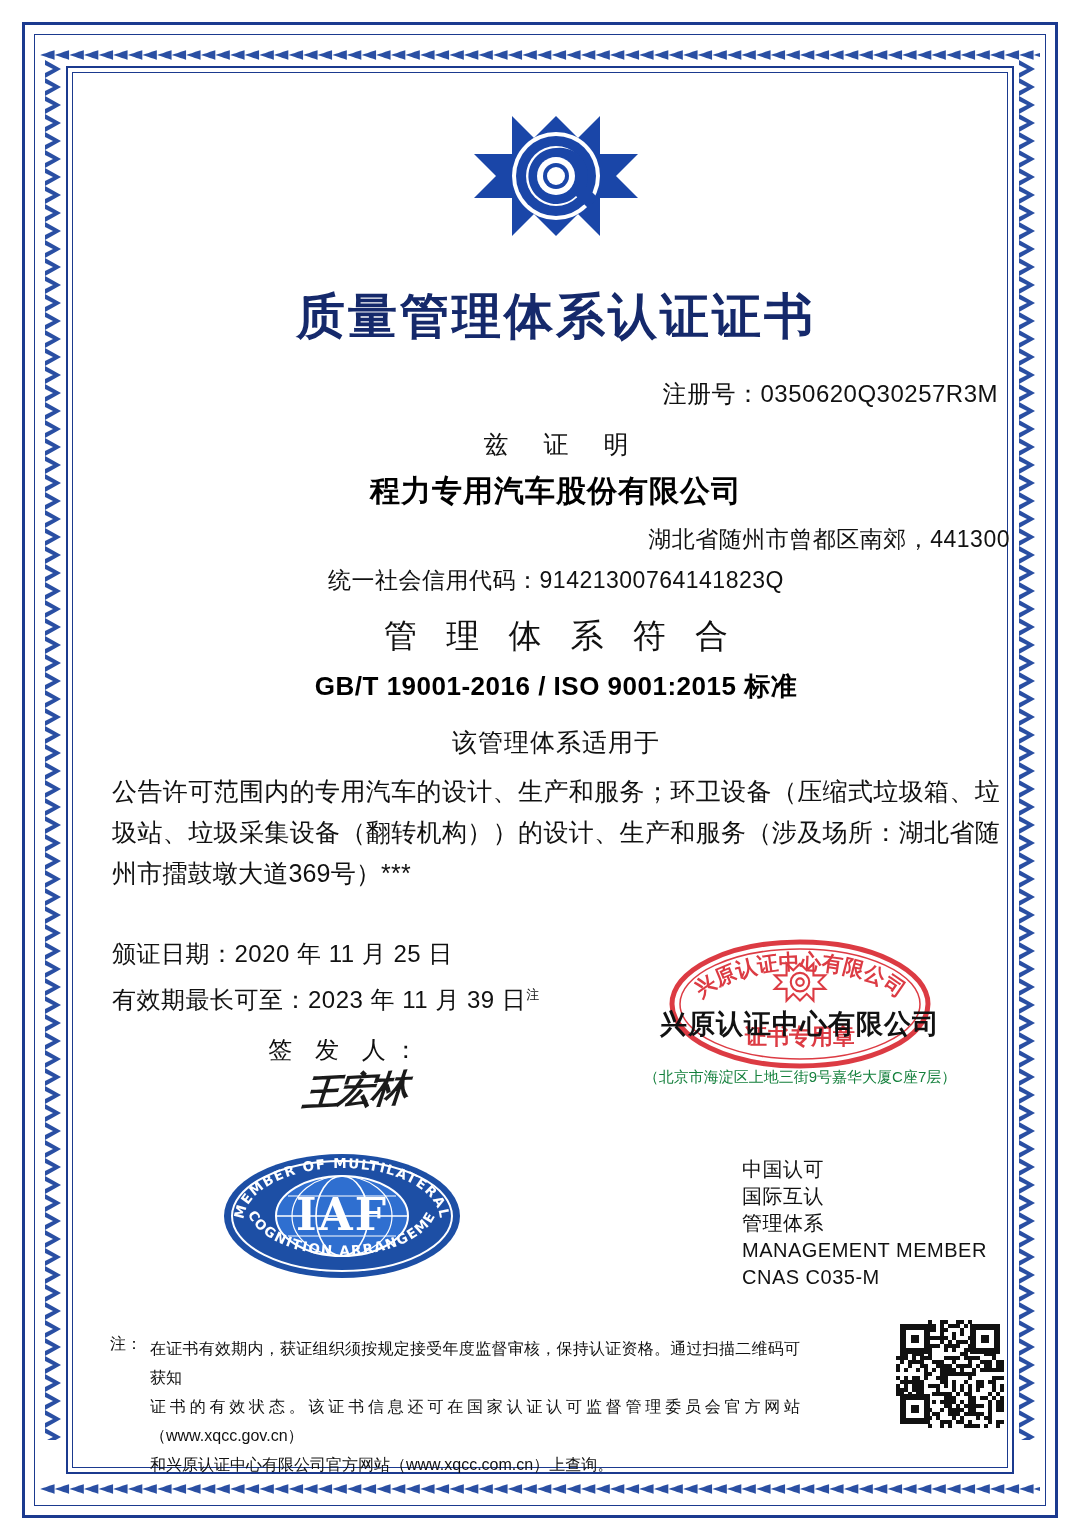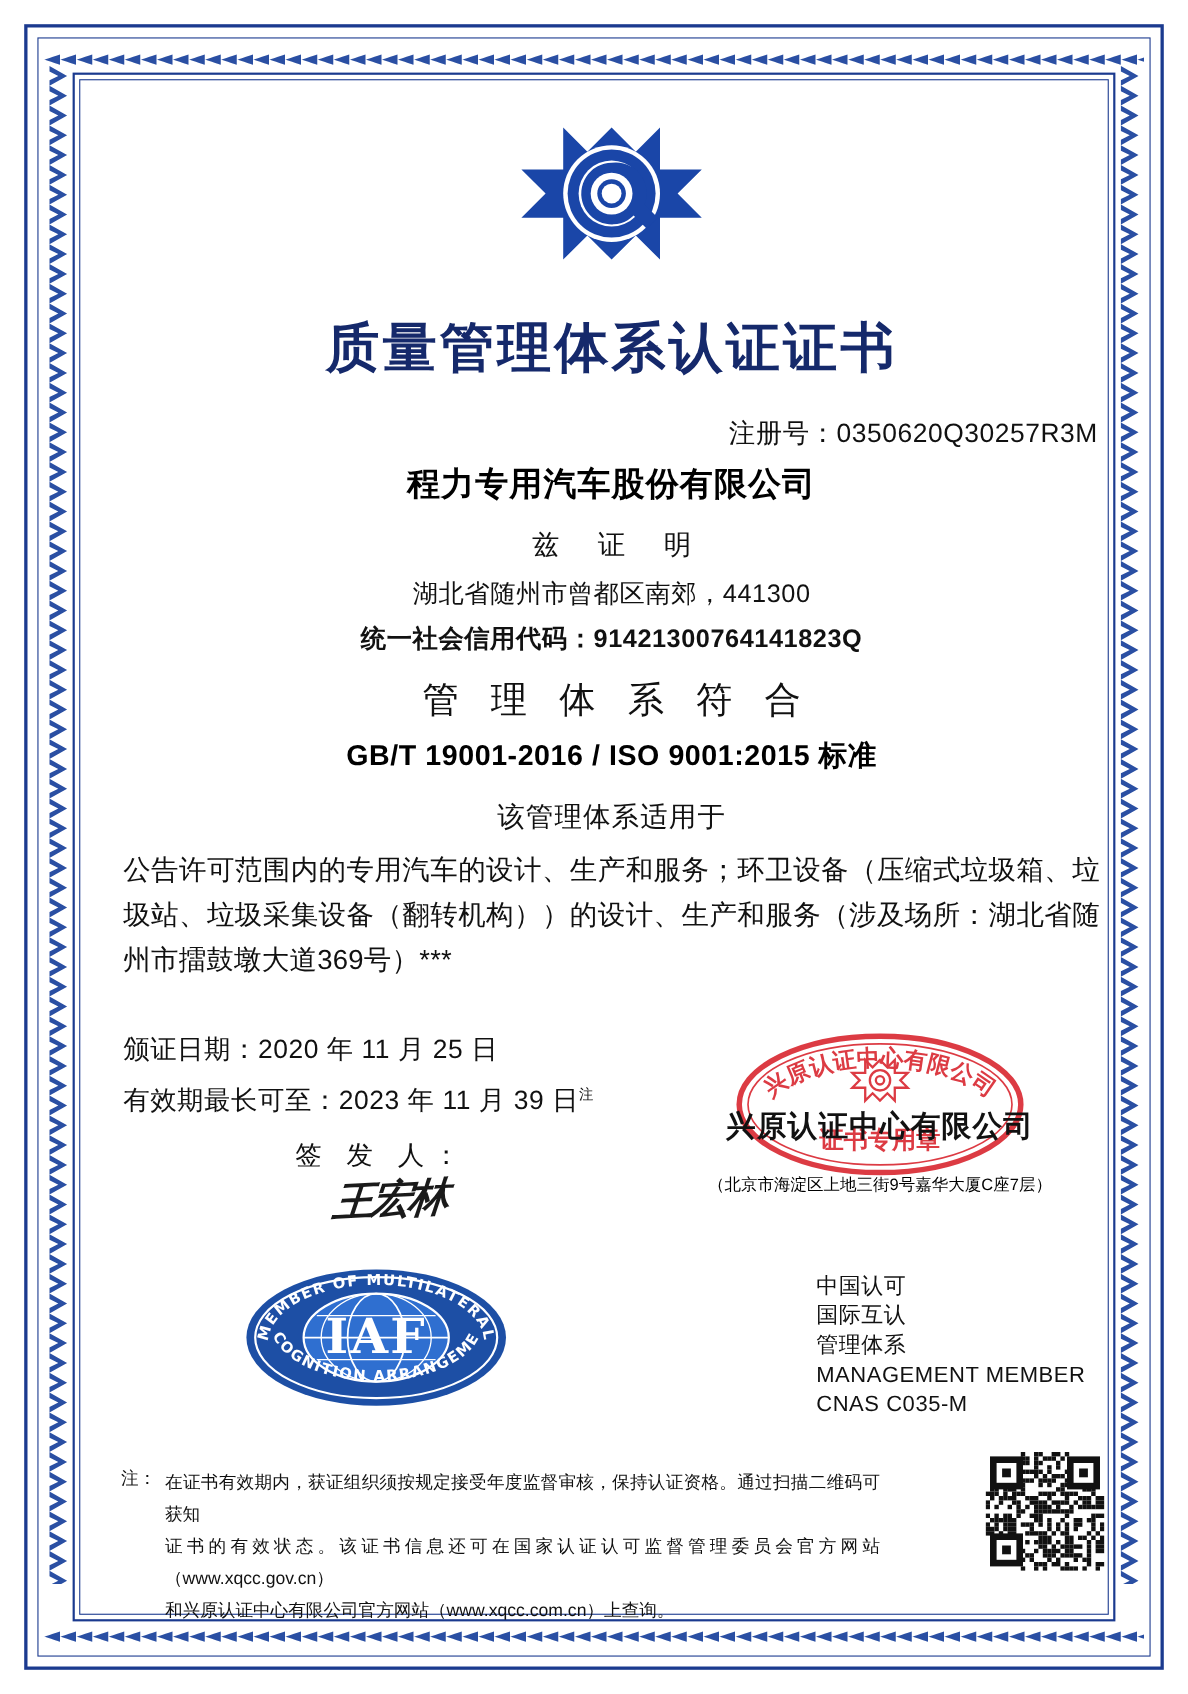--- a/index.html
+++ b/index.html
@@ -120,27 +120,27 @@
     font-weight: bold;
     color: #000;
     margin-top: 10px;
     letter-spacing: 1px;
   }
   .addr {
     font-size: 23px;
     color: #111;
     margin-top: 12px;
     letter-spacing: 0.5px;
+    text-align: right;
   }
   .credit {
     font-size: 23px;
     color: #111;
     margin-top: 10px;
     letter-spacing: 0.5px;
-    font-weight: bold;
   }
   .line-fuhe {
     font-size: 33px;
     color: #111;
     margin-top: 18px;
     letter-spacing: 10px;
     padding-left: 10px;
   }
   .standard {
     font-size: 26px;
@@ -218,21 +218,21 @@
     font-size: 27px;
     font-weight: bold;
     color: #111;
     letter-spacing: 1px;
     margin-top: -58px;
     position: relative;
     z-index: 1;
   }
   .issuer-addr {
     font-size: 15px;
-    color: #000000;
+    color: #15803d;
     margin-top: 26px;
     letter-spacing: 0px;
   }
   
   .logos {
     position: absolute;
     left: 20px;
     top: 1060px;
     width: 880px;
     height: 160px;
@@ -484,22 +484,22 @@
         <circle cx="90" cy="86" r="9" fill="#ffffff"></circle>
       </svg>
     </div>
 
     <div class="doc-title">质量管理体系认证证书</div>
 
     <div class="reg-no">
       <span>注册号：</span><span>0350620Q30257R3M</span>
     </div>
 
+    <div class="ctr line-zheng">兹 证 明</div>
     <div class="ctr company">程力专用汽车股份有限公司</div>
-    <div class="ctr line-zheng">兹 证 明</div>
     <div class="ctr addr">湖北省随州市曾都区南郊，441300</div>
     <div class="ctr credit">
       <span>统一社会信用代码：</span><span>91421300764141823Q</span>
     </div>
 
     <div class="ctr line-fuhe">管 理 体 系 符 合</div>
     <div class="ctr standard">GB/T 19001-2016 / ISO 9001:2015 标准</div>
 
     <div class="ctr scope-lead">该管理体系适用于</div>
     <div class="scope-body">公告许可范围内的专用汽车的设计、生产和服务；环卫设备（压缩式垃圾箱、垃圾站、垃圾采集设备（翻转机构））的设计、生产和服务（涉及场所：湖北省随州市擂鼓墩大道369号）***</div>

